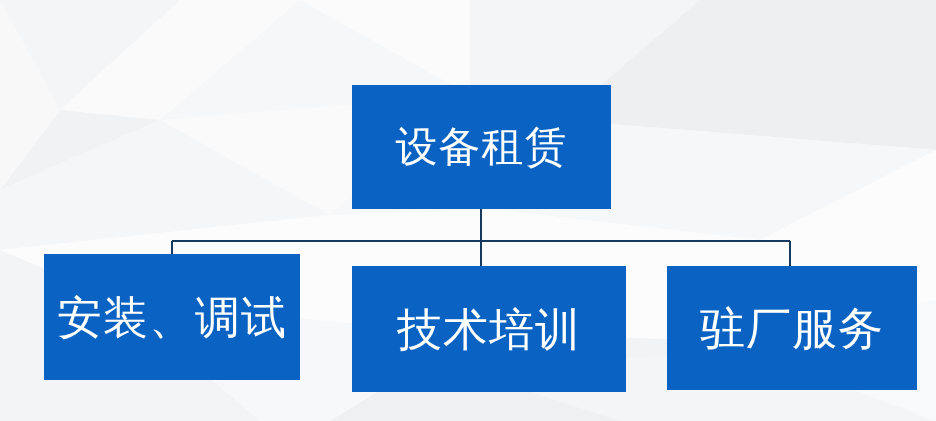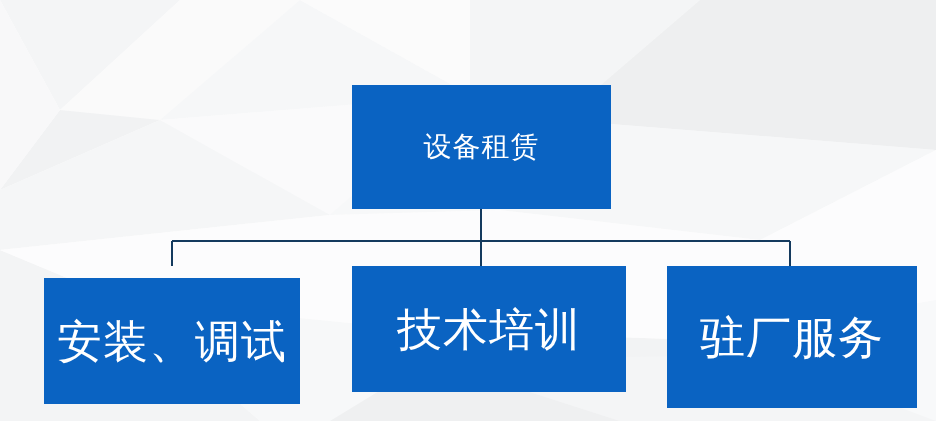--- a/index.html
+++ b/index.html
@@ -60,39 +60,39 @@
     text-align: center;
     display: block;
   }
 
   #node-root {
     left: 352px;
     top: 85px;
     width: 259px;
     height: 124px;
   }
-  #node-root .node-label { font-size: 28px; }
+  #node-root .node-label { font-size: 42px; }
 
   #node-child-0 {
     left: 44px;
-    top: 278px;
+    top: 254px;
     width: 256px;
     height: 126px;
   }
   #node-child-1 {
     left: 352px;
     top: 266px;
     width: 274px;
     height: 126px;
   }
   #node-child-2 {
     left: 667px;
     top: 266px;
     width: 250px;
-    height: 142px;
+    height: 124px;
   }
   .child .node-label { font-size: 45px; }
 </style>
 </head>
 <body>
 
 <div id="stage">
 
   <svg id="bg" viewBox="0 0 936 421" preserveAspectRatio="none" aria-hidden="true">
     <defs>

